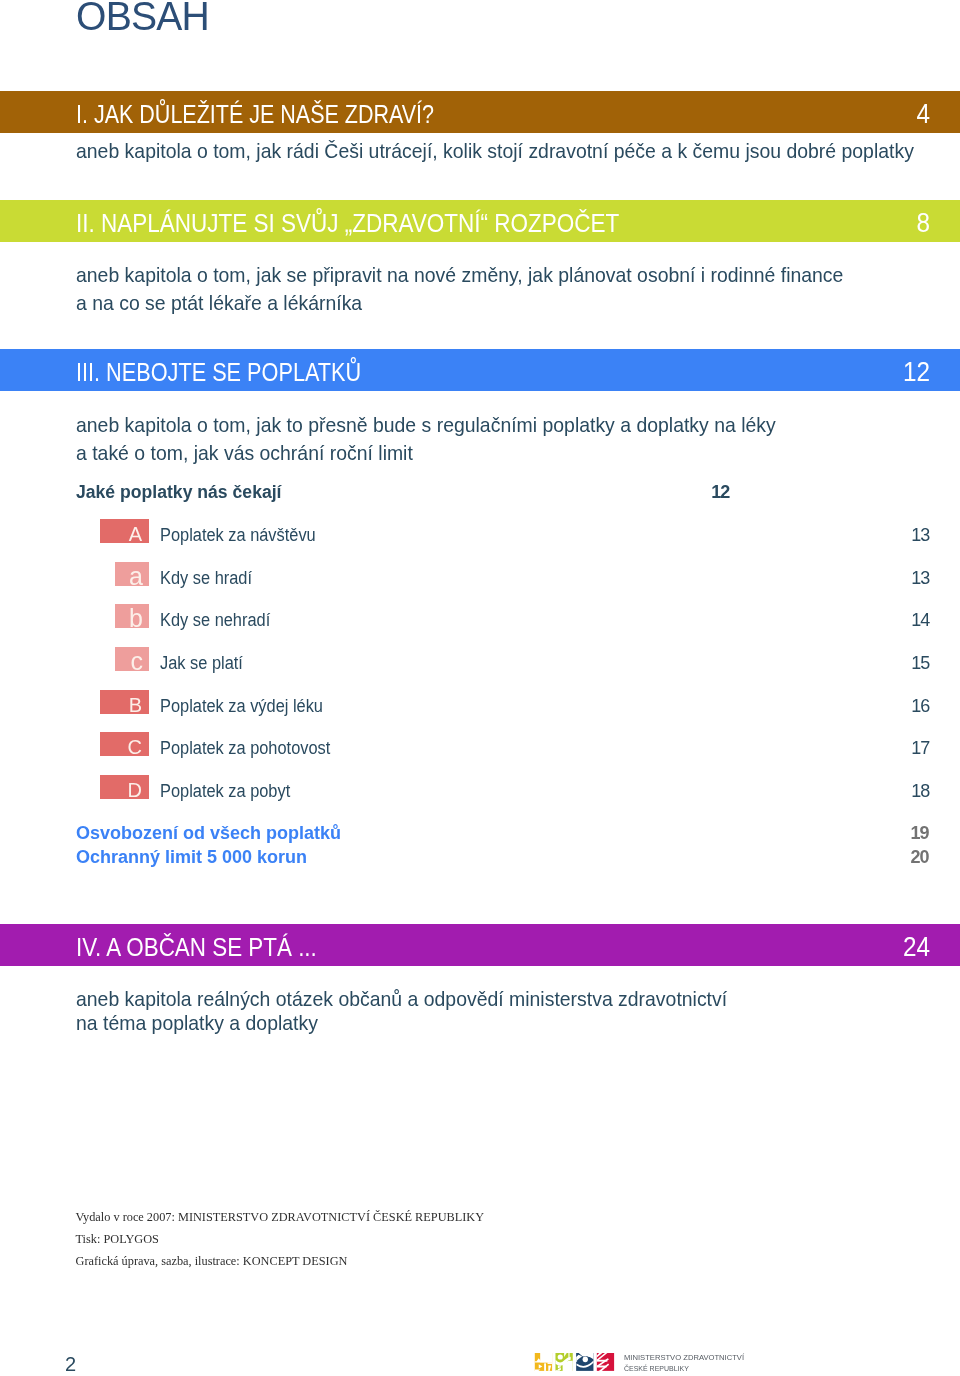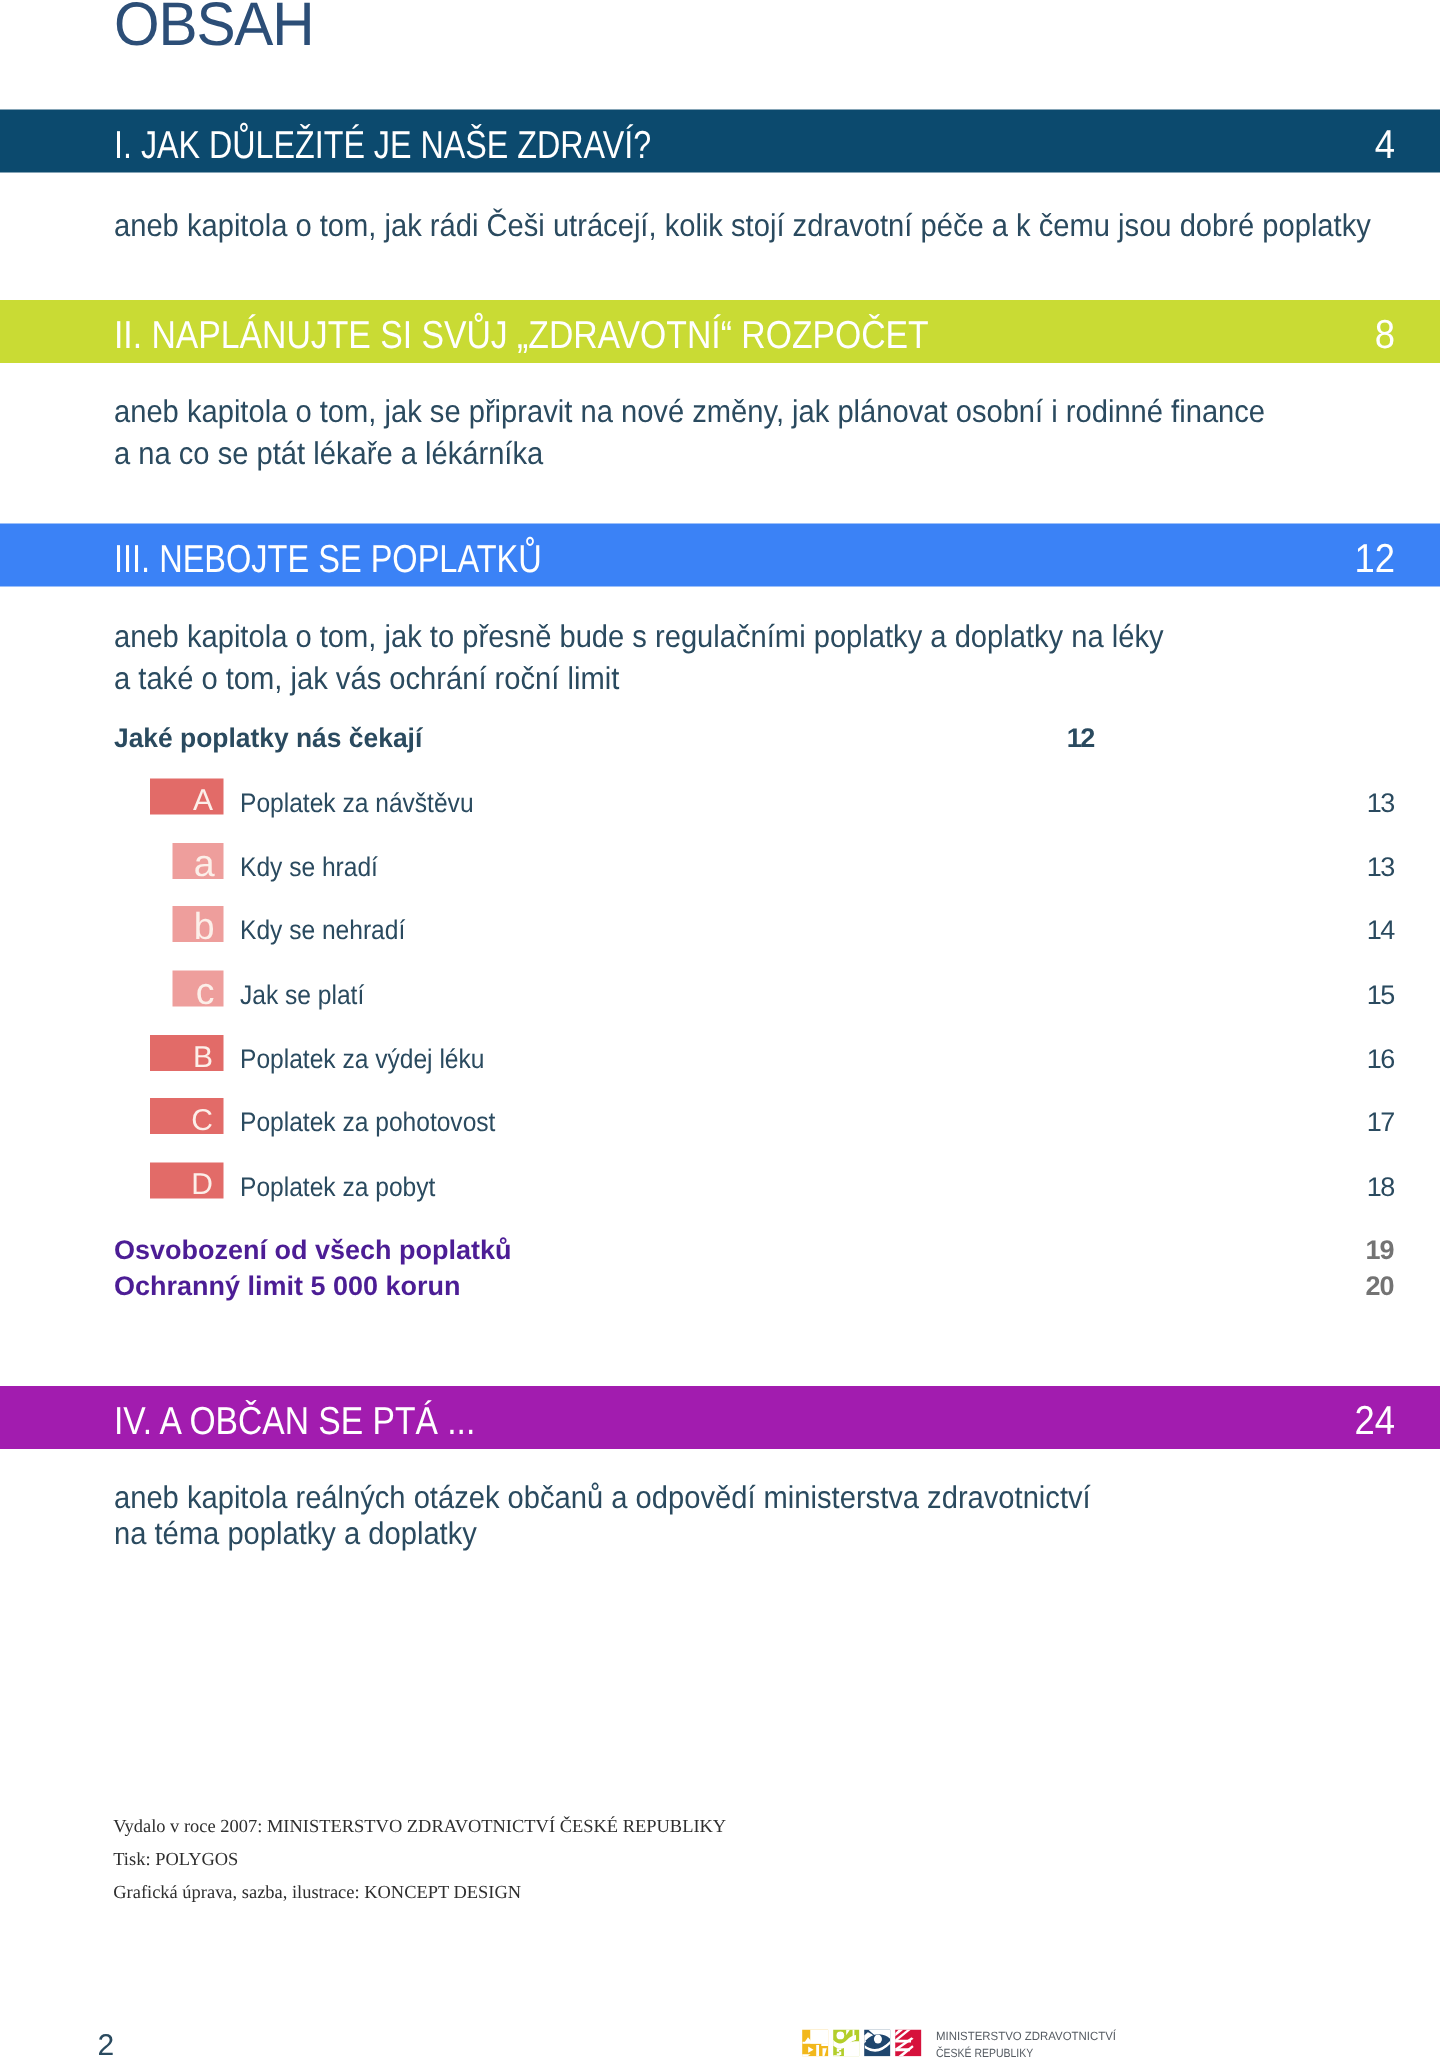--- a/index.html
+++ b/index.html
@@ -76,30 +76,30 @@
   }
   .lpage{
     position:absolute; right:30.8px; top:0; height:24px; line-height:32px;
     font-size:18px; color:#2A4A5F; letter-spacing:-1.0px;
   }
 
   
   .xrow{ position:absolute; left:0; width:960px; height:20px; }
   .xlabel{
     position:absolute; left:76px; top:0; height:20px; line-height:20px;
-    font-size:18px; font-weight:bold; color:#4c1d95; white-space:nowrap;
+    font-size:18px; font-weight:bold; color:#3b82f6; white-space:nowrap;
     transform:scaleX(1.0); transform-origin:left center;
   }
   .xpage{
     position:absolute; right:31.2px; top:0; height:20px; line-height:20px;
     font-size:18px; font-weight:bold; color:#737373; letter-spacing:-0.8px;
   }
 
   
-  #banner1{ top:73px; background:#0c4a6e; }
+  #banner1{ top:91px; background:#a16207; }
   #banner2{ top:200px; background:#C9DB34; }
   #banner3{ top:349px; background:#3b82f6; }
   #banner4{ top:924px; background:#a21caf; }
   #para1{ top:137px; }
   #para2{ top:261.4px; }
   #para3{ top:410.5px; }
   #para4{ top:986.8px; }
   #feeshead{ top:482.2px; }
   #feespage{ top:482.2px; }
   #imprint{ top:1206px; }

